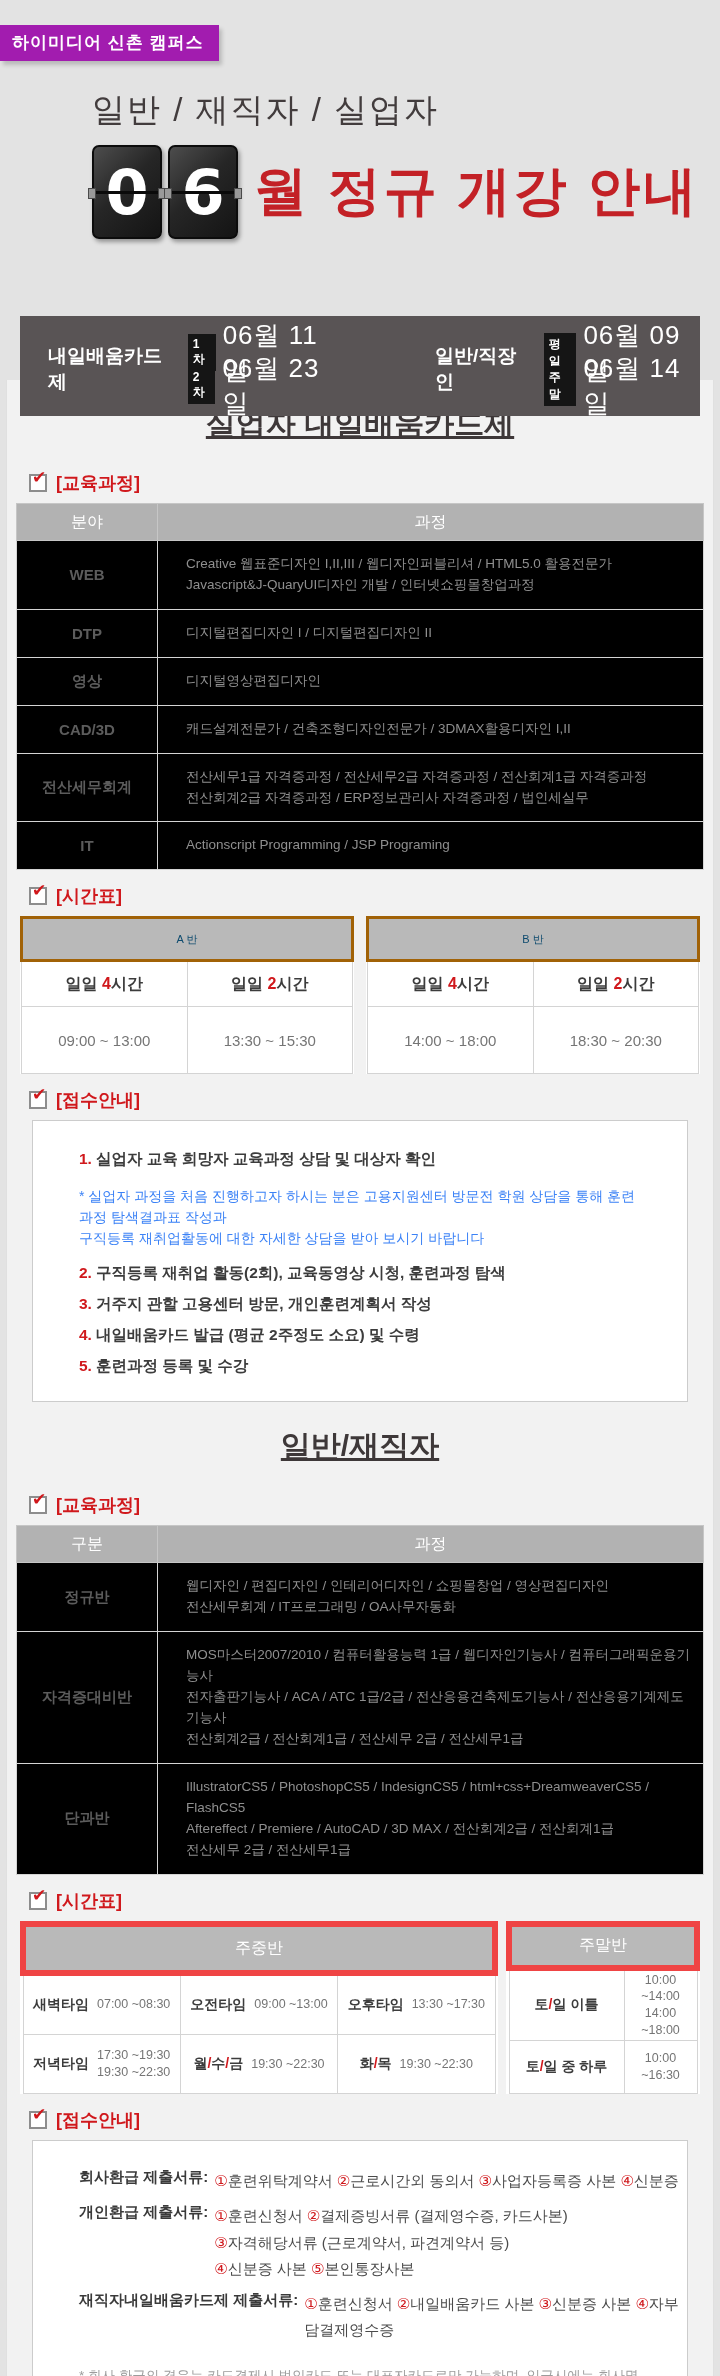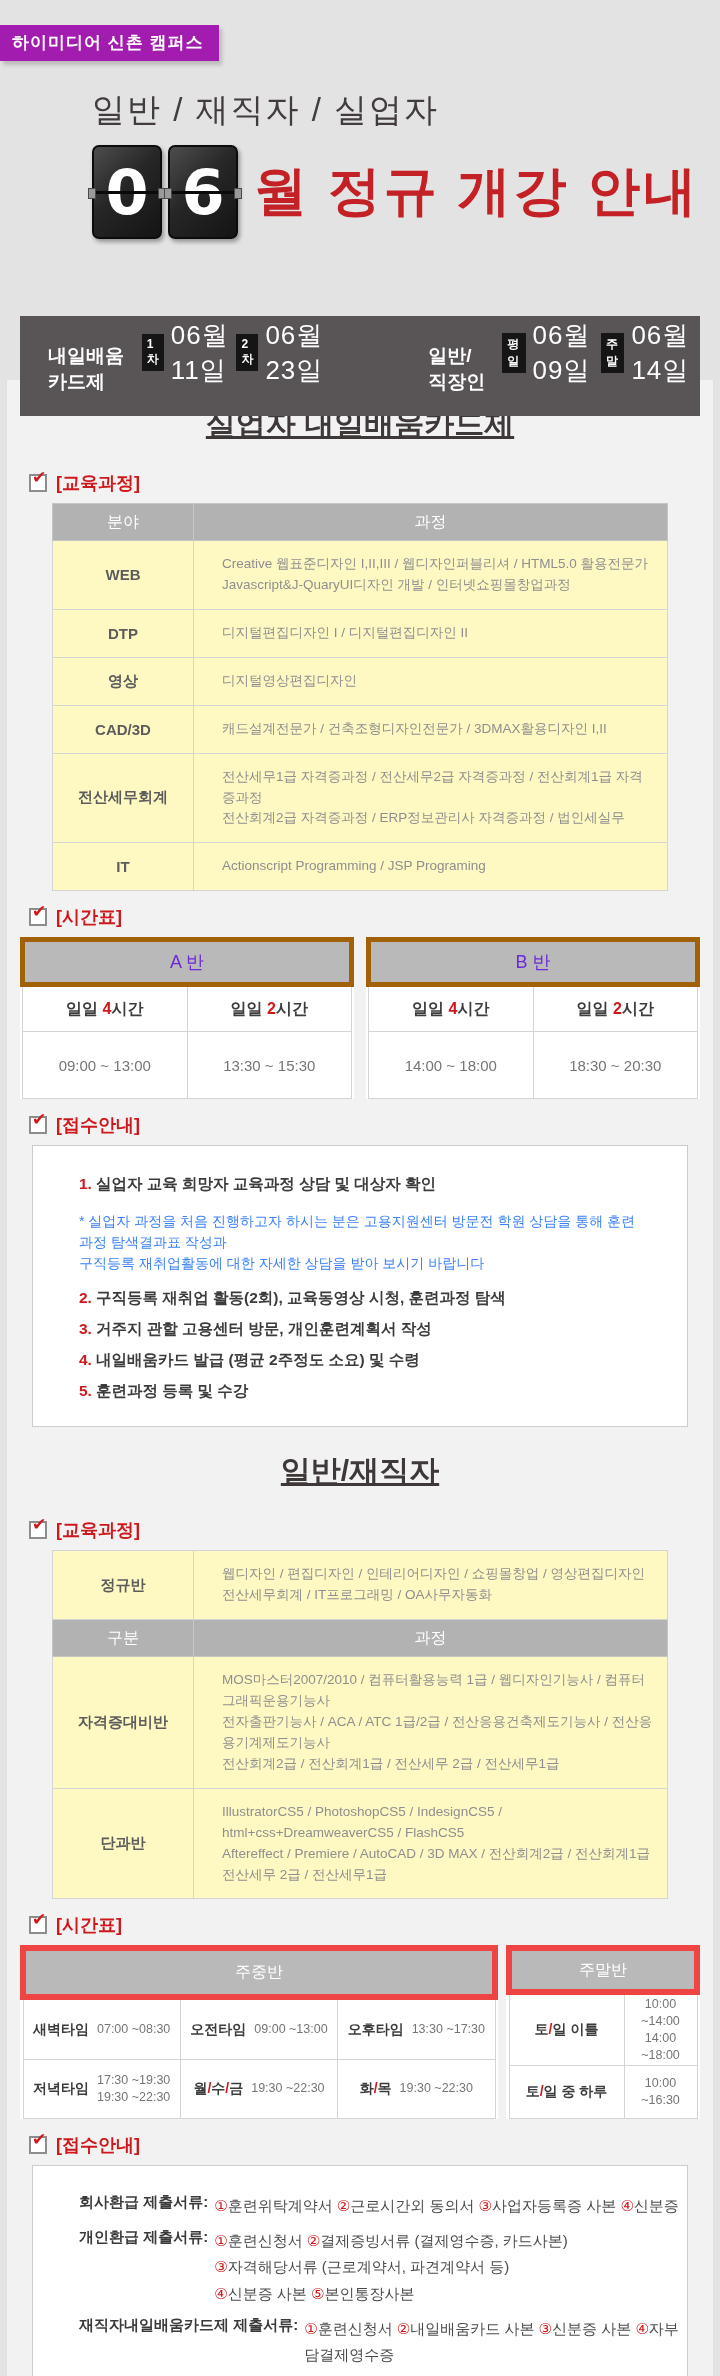--- a/index.html
+++ b/index.html
@@ -19,44 +19,44 @@
   .hinge{position:absolute;left:-6px;right:-6px;top:50%;height:3px;margin-top:-1px;background:#0a0a0a;}
   .hinge::before,.hinge::after{content:"";position:absolute;top:-3px;width:6px;height:9px;background:#9a9a9a;border:1px solid #4a4a4a;}
   .hinge::before{left:0;} .hinge::after{right:0;}
   .headline{margin-left:10px;font-size:53px;font-weight:bold;color:#c32126;letter-spacing:3px;}
 
   
   .schedbar{position:absolute;left:20px;top:272px;width:680px;height:100px;background:#595455;display:flex;padding-top:20px;box-sizing:border-box;margin-top:44px;}
   .sb-group{display:flex;}
   .sb-group.left{margin-left:28px;} .sb-group.right{margin-left:96px;justify-content:flex-end;}
   .sb-label{font-size:19px;font-weight:bold;color:#fff;margin:7px 14px 0 0;letter-spacing:0;}
-  .sb-rows{display:flex;flex-direction:row;}
+  .sb-rows{display:flex;flex-direction:column;}
   .sb-row{display:flex;align-items:center;height:33px;}
   .sb-badge{background:#151515;color:#fff;font-size:12px;font-weight:bold;padding:3px 5px;margin-right:7px;}
   .sb-date{font-size:26px;color:#fff;letter-spacing:1px;}
 
   
   .content{margin:8px 6px 0;background:#f2f2f2;padding-bottom:26px;border:1px solid #e0e0e0;border-top:none;}
   .sec-title{text-align:center;font-size:30px;font-weight:bold;color:#3e3839;padding:24px 0 12px;text-decoration:underline;}
   .chk{display:flex;align-items:center;margin:14px 0 8px 22px;}
   .chkbox{width:14px;height:14px;background:#fff;border:2px solid #8d8d8d;position:relative;flex:none;}
   .chkmark{position:absolute;left:1px;top:-7px;color:#d0181c;font-size:17px;font-weight:bold;line-height:1;}
   .chk .lbl{color:#d0181c;font-weight:bold;font-size:18px;margin-left:9px;}
 
   table{border-collapse:collapse;}
-  .ctable{width:616px;margin:8px auto;background:#fef9c3;}
+  .ctable{width:688px;margin:8px auto;background:#000000;}
   .ctable th{background:#b2b2b2;color:#fff;font-weight:normal;font-size:16px;height:34px;border:1px solid #c6c6c6;}
   .ctable td{border:1px solid #d4d4d4;}
   .ctable td.field{width:138px;text-align:center;font-size:15px;color:#5c5c5c;font-weight:bold;}
   .ctable td.course{font-size:13.5px;color:#8f8f8f;padding:13px 12px 13px 28px;line-height:1.55;white-space:pre-line;}
 
   
   .ttwrap{display:flex;justify-content:space-between;width:680px;margin:4px auto 0;}
   .tt{width:334px;background:#fff;}
-  .tt th{background:#b9b9b9;color:#6d28d9;font-weight:normal;font-size:18px;height:38px;border:5px solid #a16207;}
+  .tt th{background:#b9b9b9;color:#0c4a6e;font-weight:normal;font-size:11px;height:38px;border:3px solid #a16207;}
   .tt td{border:1px solid #d4d4d4;text-align:center;}
   .tt td.ttl{height:42px;font-size:16px;font-weight:bold;color:#3c3c3c;}
   .tt td.ttime{height:64px;font-size:15px;color:#757575;}
 
   
   .appbox{width:654px;margin:6px auto 0;background:#fff;border:1px solid #ccc;padding:18px 0 20px;}
   .step{margin:10px 0 4px 46px;font-size:15.5px;font-weight:bold;color:#3c3c3c;}
   .step .num{color:#d0181c;margin-right:4px;}
   .stepnote{margin:16px 40px 14px 46px;font-size:14px;color:#3b82f6;line-height:1.5;white-space:pre-line;font-weight:normal;}
 
@@ -233,28 +233,28 @@
   <div class="chk">
     <span class="chkbox">
         <span class="chkmark">✔</span>
       </span>
     <span class="lbl">[교육과정]</span>
   </div>
 
   <table class="ctable">
     <tbody>
         <tr>
+      <th>구분</th>
+      <th>과정</th>
+    </tr>
+    <tr>
           <td class="field">정규반</td>
           <td class="course">웹디자인 / 편집디자인 / 인테리어디자인 / 쇼핑몰창업 / 영상편집디자인
 전산세무회계 / IT프로그래밍 / OA사무자동화</td>
         </tr>
-    <tr>
-      <th>구분</th>
-      <th>과정</th>
-    </tr>
     <tr>
           <td class="field">자격증대비반</td>
           <td class="course">MOS마스터2007/2010 / 컴퓨터활용능력 1급 / 웹디자인기능사 / 컴퓨터그래픽운용기능사
 전자출판기능사 / ACA / ATC 1급/2급 / 전산응용건축제도기능사 / 전산응용기계제도기능사
 전산회계2급 / 전산회계1급 / 전산세무 2급 / 전산세무1급</td>
         </tr>
     <tr>
           <td class="field">단과반</td>
           <td class="course">IllustratorCS5 / PhotoshopCS5 / IndesignCS5 / html+css+DreamweaverCS5 / FlashCS5
 Aftereffect / Premiere / AutoCAD / 3D MAX / 전산회계2급 / 전산회계1급

